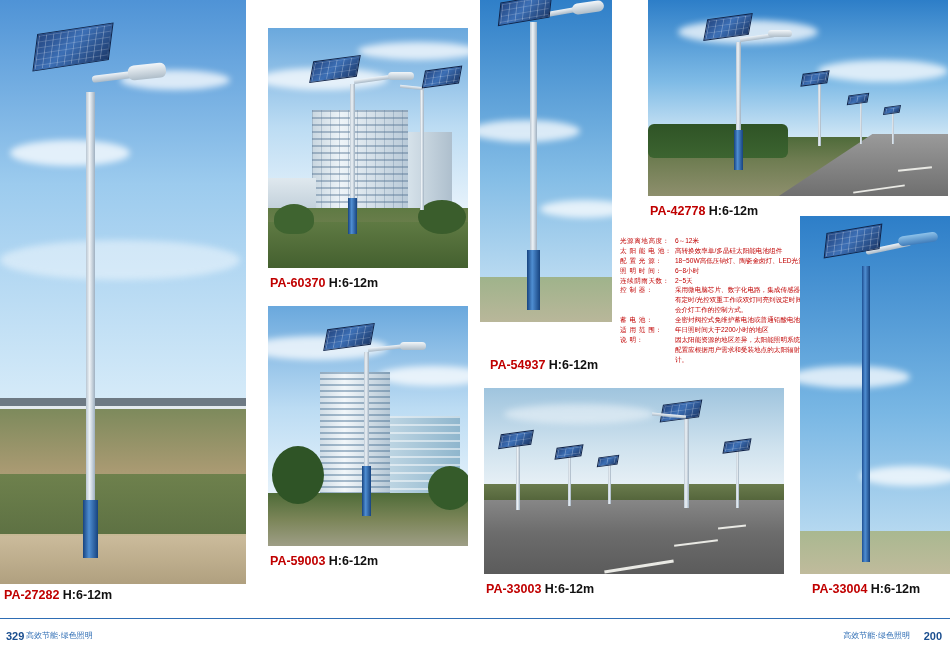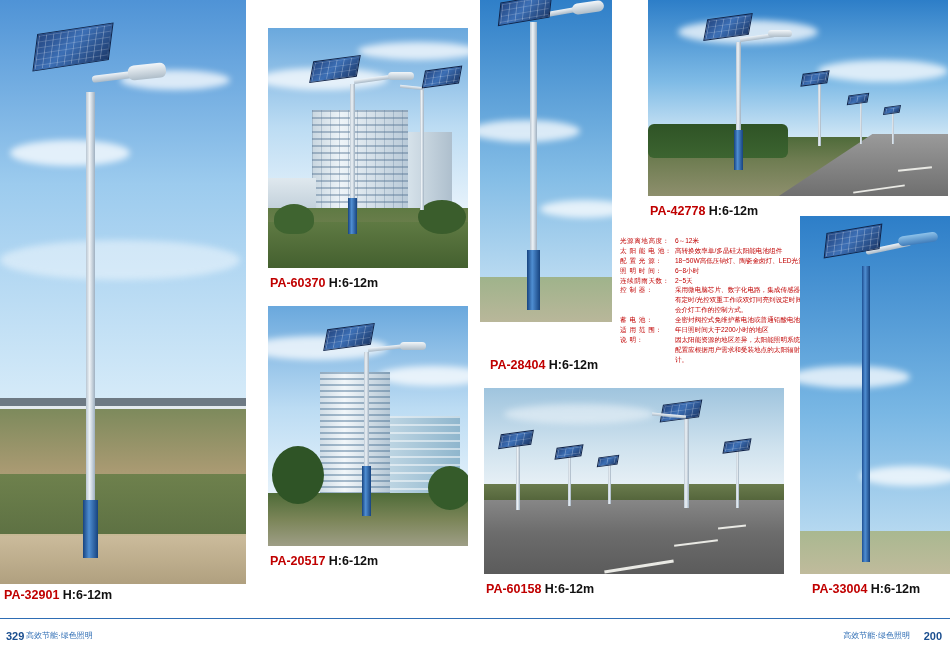--- a/index.html
+++ b/index.html
@@ -80,21 +80,21 @@
 
     <div class="pole" style="left:86px;top:92px;width:9px;height:430px;"></div>
     <div class="base" style="left:83px;top:500px;width:15px;height:58px;"></div>
     <div class="arm" style="left:92px;top:76px;width:46px;height:7px;transform:rotate(-7deg);transform-origin:left center;border-radius:4px;"></div>
     <div class="head" style="left:128px;top:64px;width:38px;height:15px;transform:rotate(-6deg);"></div>
     <div class="panel" style="left:36px;top:28px;width:72px;height:36px;transform:skewX(-16deg) rotate(-9deg);">
       <div class="grid"></div>
     </div>
   </div>
   <div class="caption" style="left:4px;top:588px;">
-    <span>PA-32901</span>
+    <span>PA-27282</span>
     <span class="h">H:6-12m</span>
   </div>
 
   <div class="photo" style="left:268px;top:28px;width:200px;height:240px;">
     <div class="sky pale" style="height:75%"></div>
     <div class="cloud" style="left:-10px;top:40px;width:130px;height:22px;"></div>
     <div class="cloud" style="left:90px;top:14px;width:120px;height:18px;"></div>
 
     <div class="bld" style="left:44px;top:82px;width:96px;height:112px;background:linear-gradient(90deg,#c8d6e0,#eef4f8 30%,#b9cad8);"></div>
     <div class="bld" style="left:44px;top:82px;width:96px;height:112px;background-image:repeating-linear-gradient(180deg,rgba(90,120,150,.45) 0 2px,transparent 2px 7px),repeating-linear-gradient(90deg,rgba(90,120,150,.3) 0 1px,transparent 1px 9px);"></div>
@@ -138,39 +138,39 @@
     <div style="position:absolute;left:160px;top:160px;width:44px;height:44px;background:#355b2a;border-radius:50%;"></div>
     <div class="pole" style="left:96px;top:46px;width:5px;height:150px;"></div>
     <div class="base blue" style="left:94px;top:160px;width:9px;height:50px;"></div>
     <div class="arm" style="left:100px;top:42px;width:38px;height:4px;transform:rotate(-6deg);transform-origin:left center;"></div>
     <div class="head" style="left:132px;top:36px;width:26px;height:8px;"></div>
     <div class="panel" style="left:58px;top:20px;width:44px;height:20px;transform:skewX(-18deg) rotate(-8deg);">
       <div class="grid"></div>
     </div>
   </div>
   <div class="caption" style="left:270px;top:554px;">
-    <span>PA-20517</span>
+    <span>PA-59003</span>
     <span class="h">H:6-12m</span>
   </div>
 
   <div class="photo" style="left:480px;top:0px;width:132px;height:322px;">
     <div class="sky" style="height:100%;background:linear-gradient(#2f7fc8,#84bde6 55%,#cfe6f5);"></div>
     <div class="cloud" style="left:-10px;top:120px;width:110px;height:22px;"></div>
     <div class="cloud" style="left:60px;top:200px;width:90px;height:18px;"></div>
     <div class="ground" style="height:14%;background:linear-gradient(#9fb38b,#b9b79a);"></div>
     <div class="pole" style="left:50px;top:22px;width:7px;height:260px;"></div>
     <div class="base blue" style="left:47px;top:250px;width:13px;height:60px;"></div>
     <div class="arm" style="left:56px;top:14px;width:46px;height:5px;transform:rotate(-10deg);transform-origin:left center;border-radius:3px;"></div>
     <div class="head" style="left:92px;top:2px;width:32px;height:11px;transform:rotate(-8deg);"></div>
     <div class="panel" style="left:20px;top:-2px;width:48px;height:22px;transform:skewX(-16deg) rotate(-10deg);">
       <div class="grid"></div>
     </div>
   </div>
   <div class="caption" style="left:490px;top:358px;">
-    <span>PA-28404</span>
+    <span>PA-54937</span>
     <span class="h">H:6-12m</span>
   </div>
 
   <div class="photo" style="left:648px;top:0px;width:300px;height:196px;">
     <div class="sky" style="height:70%;background:linear-gradient(#2d7ec8,#7fbbe6 60%,#cfe6f5);"></div>
     <div class="cloud" style="left:30px;top:20px;width:140px;height:24px;"></div>
     <div class="cloud" style="left:170px;top:60px;width:130px;height:22px;"></div>
     <div class="ground" style="height:30%;background:linear-gradient(#4f6b3a,#6f7d52 40%,#8e8f6d);"></div>
 
     <div style="position:absolute;left:120px;bottom:0;width:180px;height:62px;background:linear-gradient(#9a9a9a,#6f6f6f);clip-path:polygon(58% 0,100% 0,100% 100%,6% 100%);"></div>
@@ -274,21 +274,21 @@
     <div class="panel" style="left:178px;top:14px;width:36px;height:16px;transform:skewX(-18deg) rotate(-8deg);">
         <div class="grid"></div>
       </div>
     <div class="arm" style="left:168px;top:26px;width:34px;height:3px;transform:rotate(5deg);"></div>
     <div class="pole" style="left:252px;top:62px;width:3px;height:58px;"></div>
     <div class="panel" style="left:240px;top:52px;width:24px;height:10px;transform:skewX(-18deg) rotate(-8deg);">
         <div class="grid"></div>
       </div>
   </div>
   <div class="caption" style="left:486px;top:582px;">
-    <span>PA-60158</span>
+    <span>PA-33003</span>
     <span class="h">H:6-12m</span>
   </div>
 
   <div class="photo" style="left:800px;top:216px;width:150px;height:358px;">
     <div class="sky" style="height:100%;background:linear-gradient(#2d7ec8,#79b7e4 55%,#cbe4f4);"></div>
     <div class="cloud" style="left:-10px;top:150px;width:120px;height:22px;"></div>
     <div class="cloud" style="left:60px;top:250px;width:100px;height:20px;"></div>
     <div class="ground" style="height:12%;background:linear-gradient(#a9b890,#c0bb9c);"></div>
     <div class="pole blue" style="left:62px;top:50px;width:8px;height:296px;"></div>
     <div class="arm" style="left:66px;top:34px;width:46px;height:5px;border-radius:4px;transform:rotate(-12deg);transform-origin:left center;"></div>

